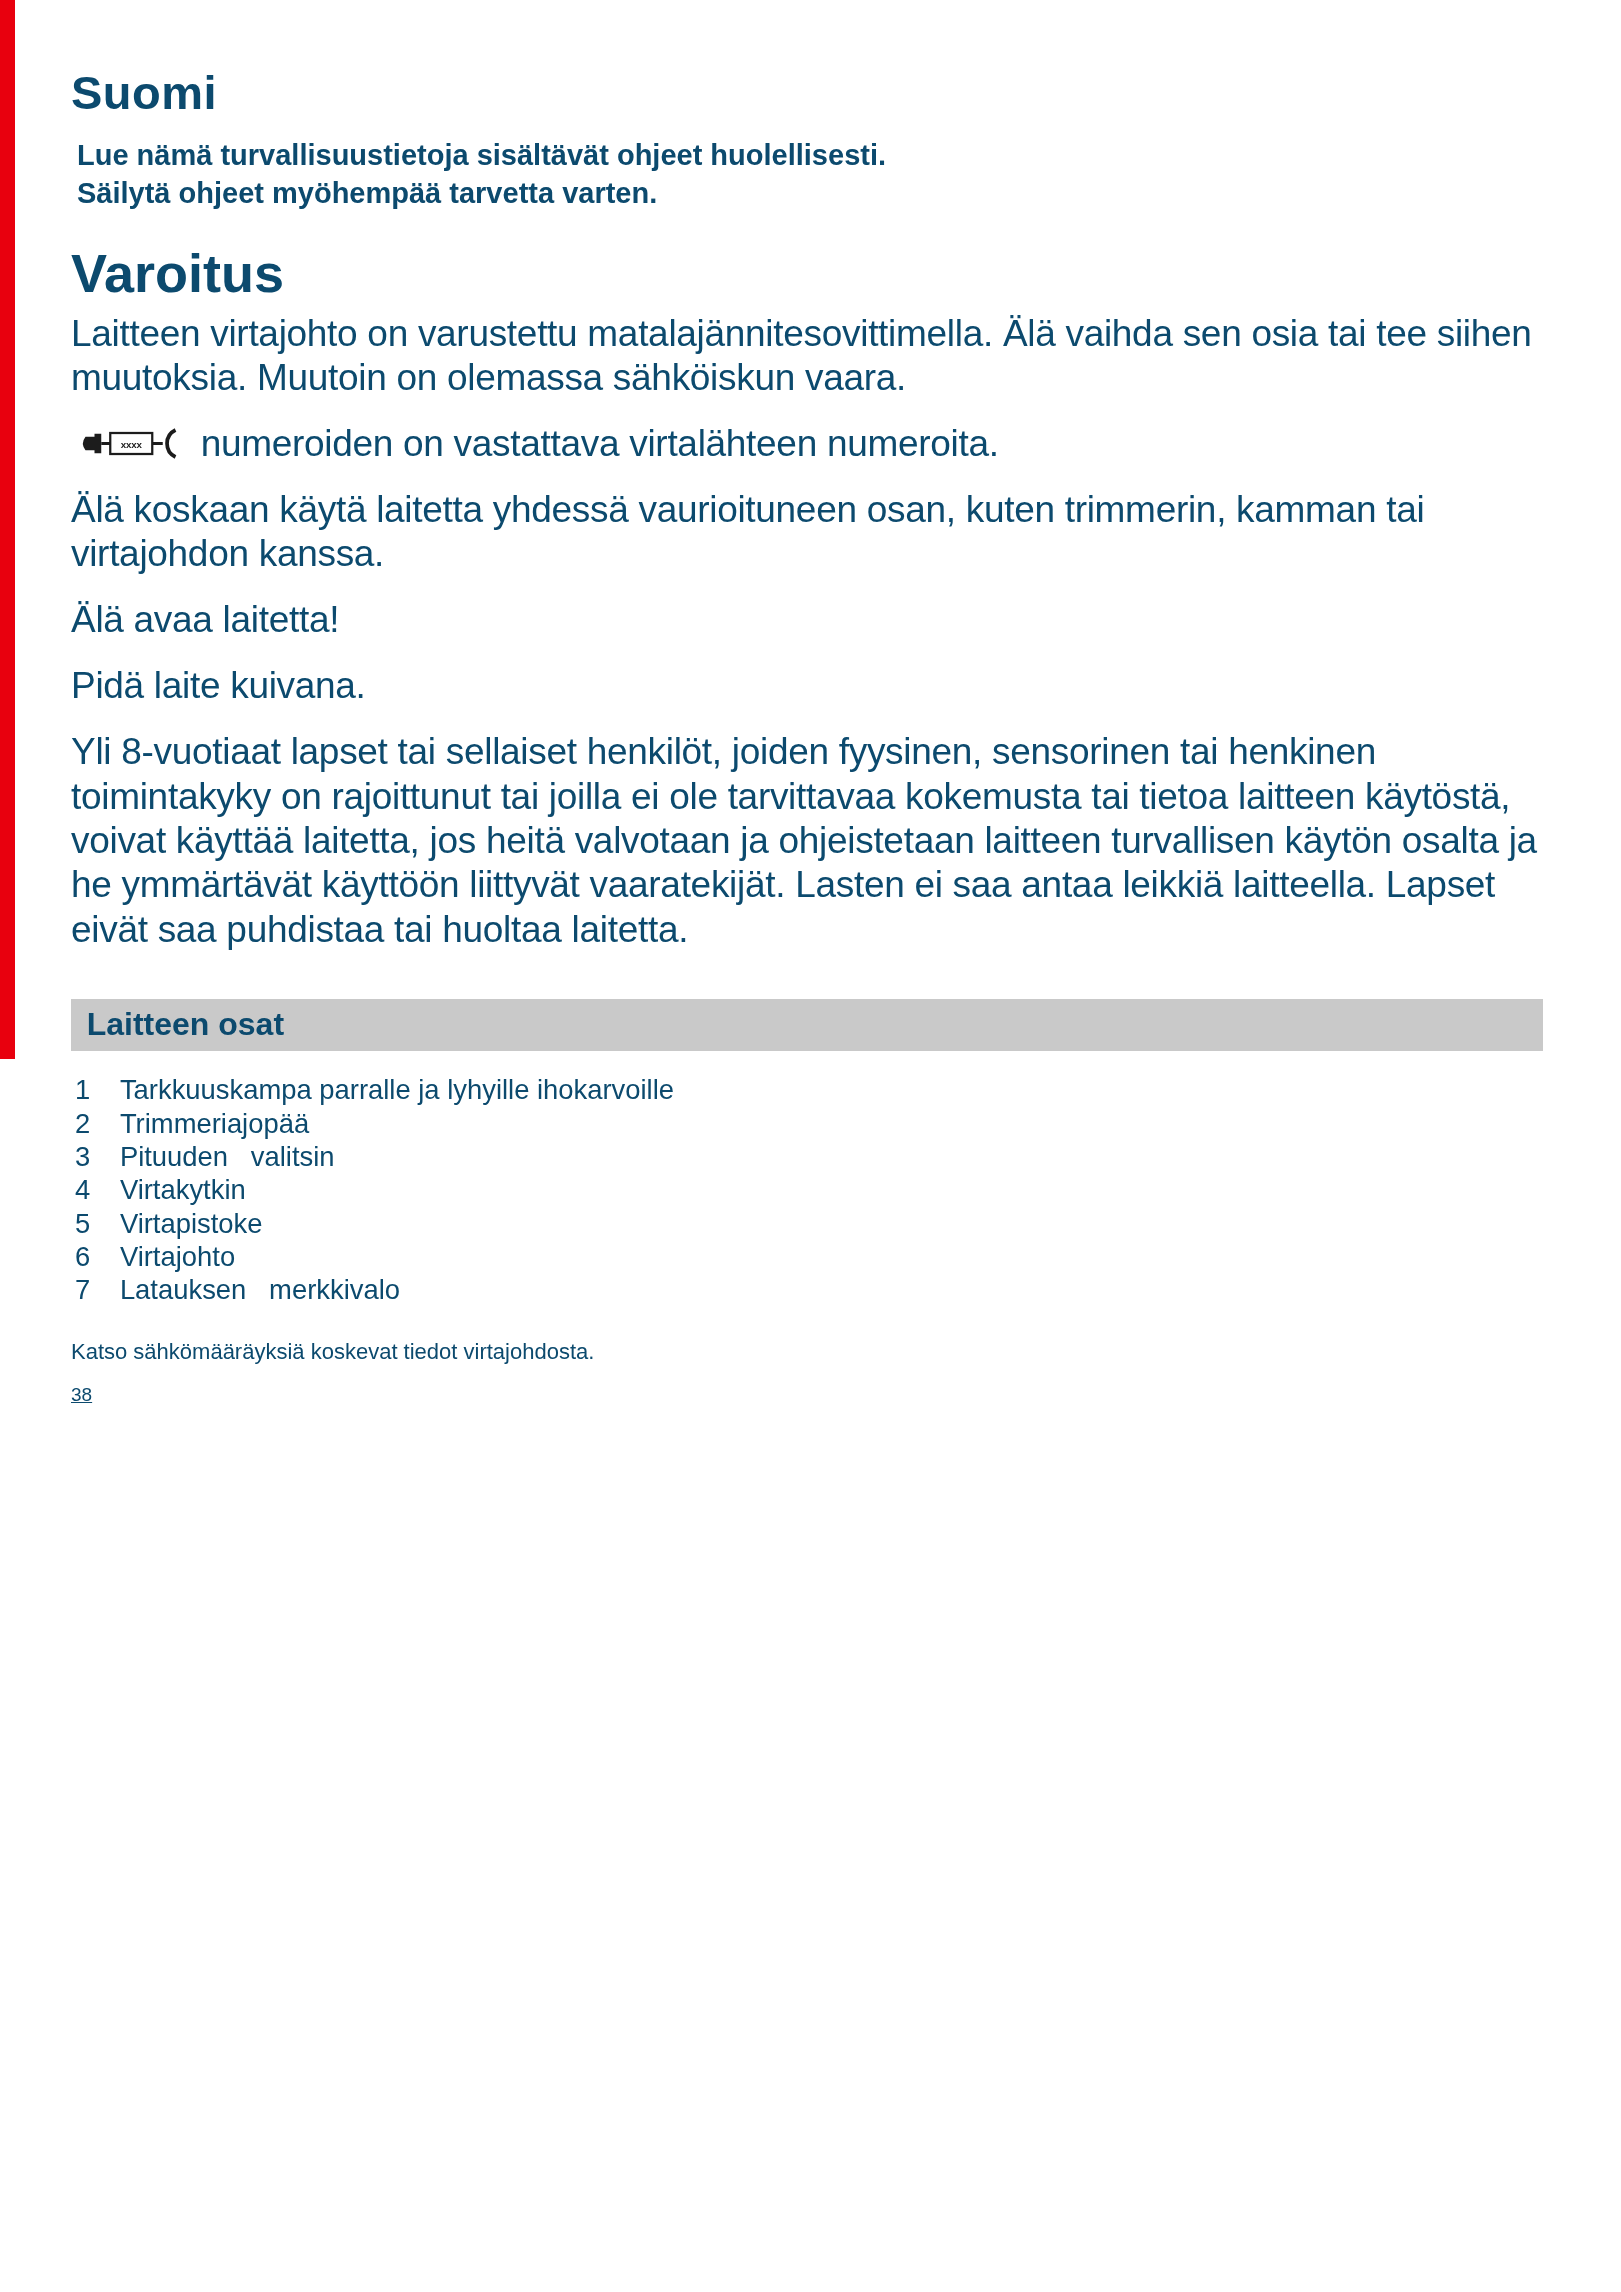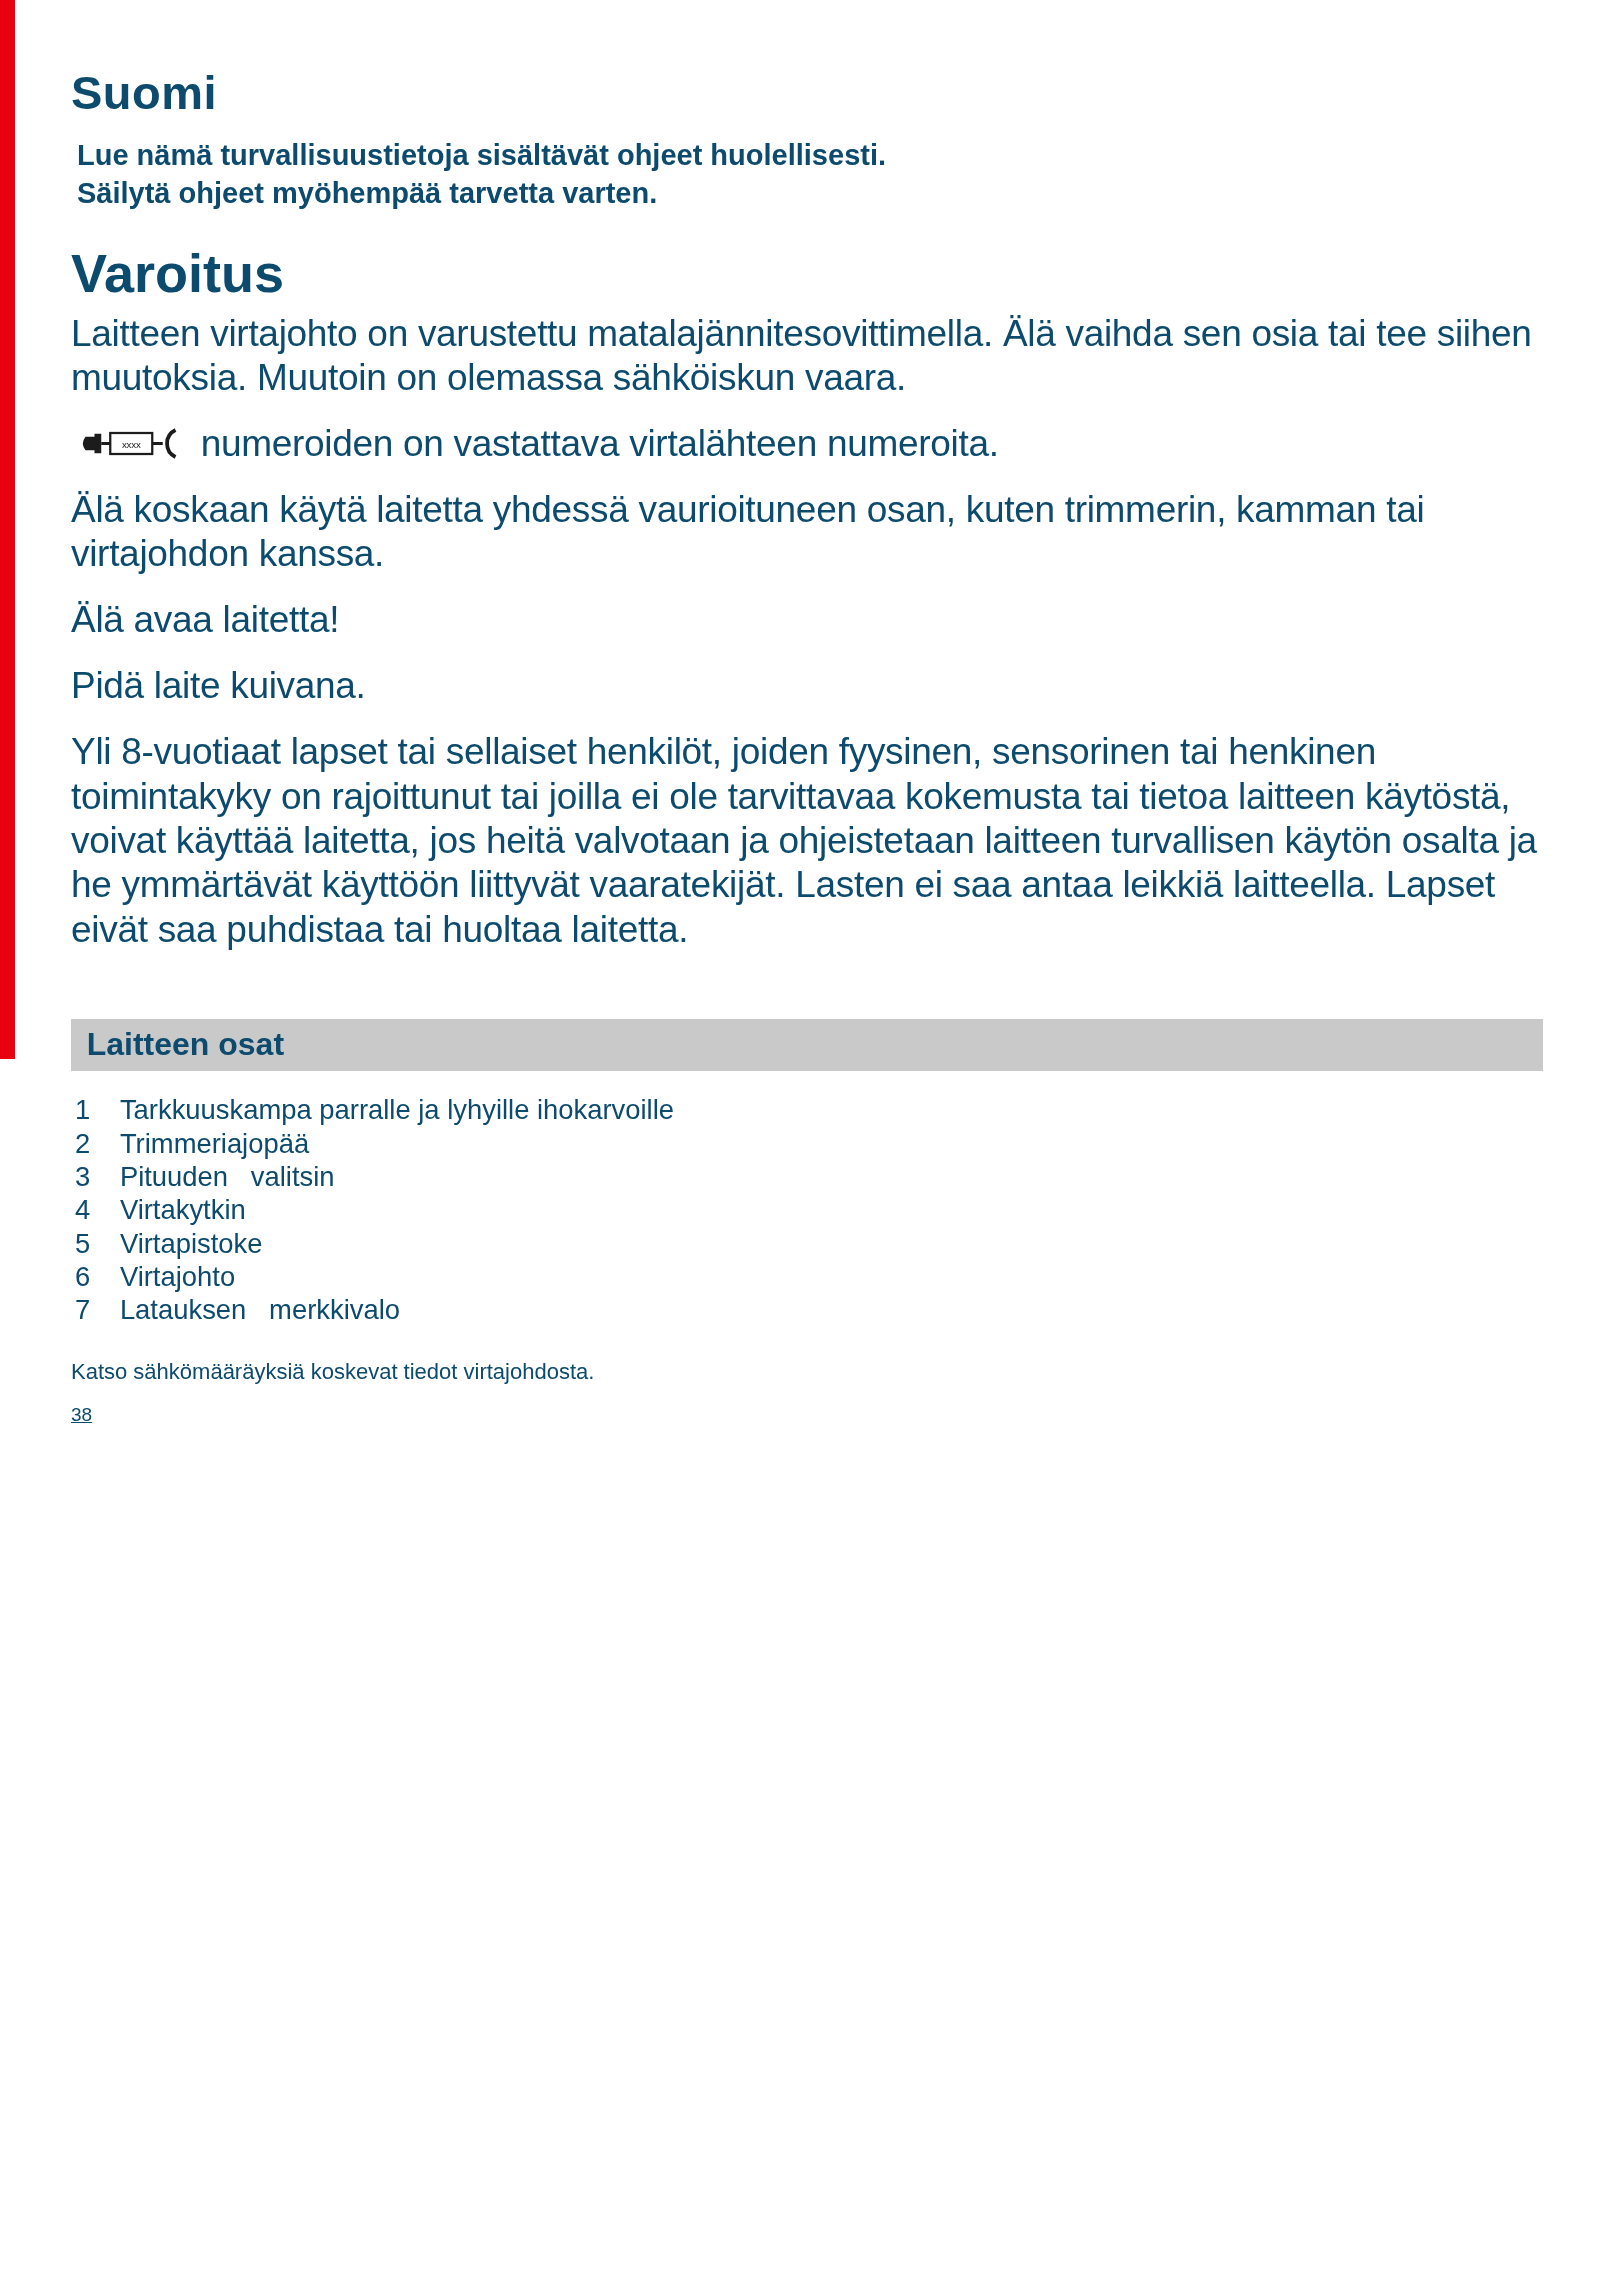--- a/index.html
+++ b/index.html
@@ -54,28 +54,29 @@
     line-height: 1.2;
     margin: 0 0 21.6px 0;
     letter-spacing: -0.3px;
   }
   .dc-symbol {
     display: inline-block;
     height: 33px;
     width: 116px;
     vertical-align: -3.9px;
     margin: 0 7.8px 0 5.9px;
+    font-weight: bold;
   }
   .dc-symbol svg {
     display: block;
     height: 100%;
     width: 100%;
   }
   .parts-section {
-    margin-top: 67px;
+    margin-top: 47px;
   }
   .parts-header {
     background: #c9c9c9;
     font-size: 32px;
     font-weight: bold;
     line-height: 1;
     padding: 8.8px 13.7px 10.8px 15.7px;
     margin: 0 0 23.5px 0;
   }
   .parts-list {

